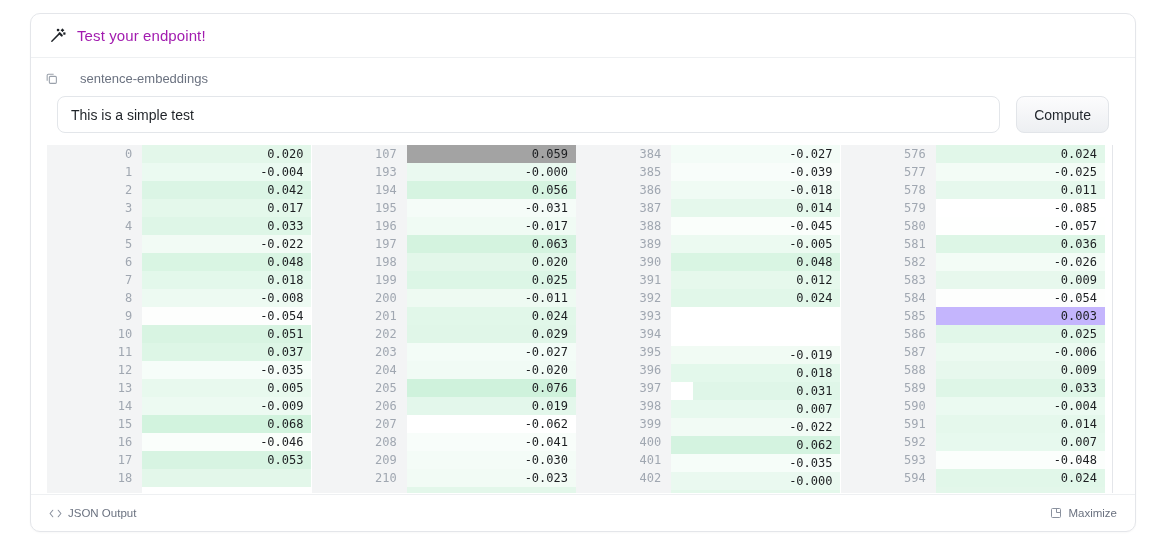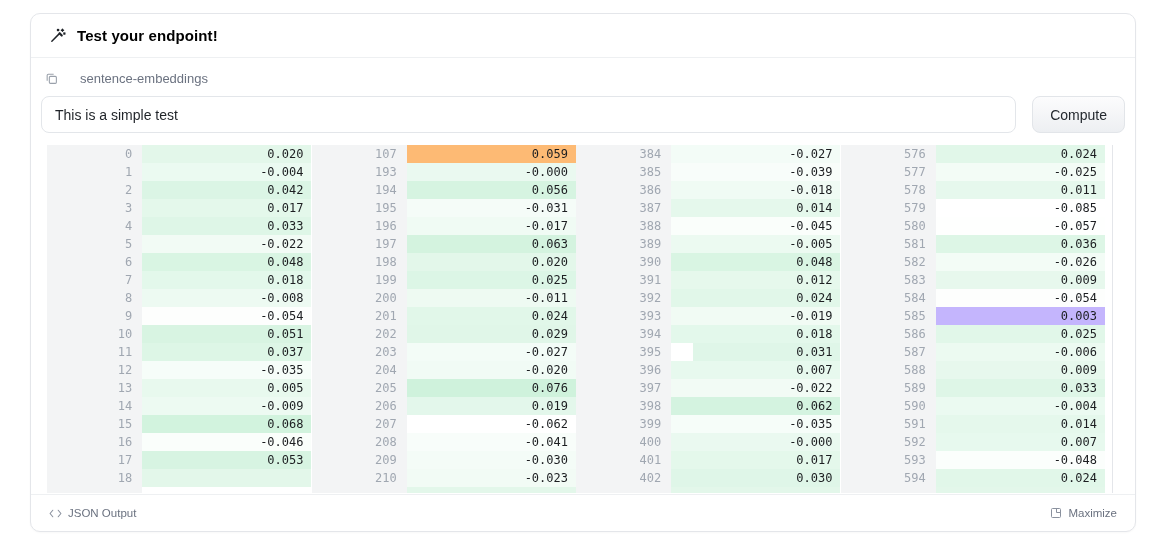--- a/index.html
+++ b/index.html
@@ -8,28 +8,28 @@
   .card {
     position:absolute; left:30px; top:13px; width:1106px; height:519px;
     background:#fff; border:1px solid #e4e6ea; border-radius:10px;
     box-shadow:0 1px 2px rgba(0,0,0,0.03);
   }
 
   .hdr {
     height:44px; display:flex; align-items:center; gap:11px;
     padding:0 18px; border-bottom:1px solid #eef0f2;
   }
-  .hdr-title { font-size:15px; font-weight:700; color:#000000; letter-spacing:0.1px; }
+  .hdr-title { font-size:15px; font-weight:400; color:#a21caf; letter-spacing:0.1px; }
 
   .model-row {
     margin:13px 16px 0 14px; display:flex; align-items:center; gap:22px;
     color:#6b7280; font-size:13px;
   }
 
-  .input-row { margin:10px 10px 0; display:flex; gap:16px; }
+  .input-row { margin:10px 26px 0; display:flex; gap:16px; }
   .txt-input {
     flex:1; height:37px; border:1px solid #e3e6ea; border-radius:8px;
     padding:0 13px; font-size:14px; color:#1f2328; outline:none;
     font-family:"Liberation Sans", sans-serif; background:#fff;
   }
   .compute-btn {
     height:37px; padding:0 17px; border-radius:8px; border:1px solid #e2e5e9;
     background:linear-gradient(#fcfcfd,#edeff2); font-size:14px; color:#24292f;
     font-family:"Liberation Sans", sans-serif; cursor:pointer;
   }
@@ -152,21 +152,21 @@
           <div class="cell idx-cell">204</div>
           <div class="cell idx-cell">205</div>
           <div class="cell idx-cell">206</div>
           <div class="cell idx-cell">207</div>
           <div class="cell idx-cell">208</div>
           <div class="cell idx-cell">209</div>
           <div class="cell idx-cell">210</div>
           <div class="cell idx-cell"></div>
         </div>
         <div class="val-col">
-          <div class="cell val-cell" style="background: #fdba74; padding-left: 8px;">0.059</div>
+          <div class="cell val-cell" style="background: #a3a3a3; padding-left: 8px;">0.059</div>
           <div class="cell val-cell" style="background: rgb(234, 249, 240);">-0.000</div>
           <div class="cell val-cell" style="background: rgb(214, 244, 225);">0.056</div>
           <div class="cell val-cell" style="background: rgb(245, 252, 248);">-0.031</div>
           <div class="cell val-cell" style="background: rgb(240, 251, 244);">-0.017</div>
           <div class="cell val-cell" style="background: rgb(212, 243, 223);">0.063</div>
           <div class="cell val-cell" style="background: rgb(227, 247, 234);">0.020</div>
           <div class="cell val-cell" style="background: rgb(220, 246, 230);">0.025</div>
           <div class="cell val-cell" style="background: rgb(238, 250, 242);">-0.011</div>
           <div class="cell val-cell" style="background: rgb(225, 247, 233);">0.024</div>
           <div class="cell val-cell" style="background: rgb(224, 246, 232);">0.029</div>
@@ -207,21 +207,21 @@
         <div class="val-col">
           <div class="cell val-cell" style="background: rgb(243, 252, 247);">-0.027</div>
           <div class="cell val-cell" style="background: rgb(248, 253, 250);">-0.039</div>
           <div class="cell val-cell" style="background: rgb(240, 251, 244);">-0.018</div>
           <div class="cell val-cell" style="background: rgb(229, 248, 236);">0.014</div>
           <div class="cell val-cell" style="background: rgb(250, 254, 251);">-0.045</div>
           <div class="cell val-cell" style="background: rgb(236, 250, 241);">-0.005</div>
           <div class="cell val-cell" style="background: rgb(217, 245, 227);">0.048</div>
           <div class="cell val-cell" style="background: rgb(230, 248, 236);">0.012</div>
           <div class="cell val-cell" style="background: rgb(225, 247, 233);">0.024</div>
-          <div class="cell val-cell" style="background: rgb(241, 251, 244);">-0.019</div>
+          <div class="cell val-cell" style="background: rgb(241, 251, 244); margin-top: 39px;">-0.019</div>
           <div class="cell val-cell" style="background: rgb(227, 248, 235);">0.018</div>
           <div class="cell val-cell" style="background: rgb(223, 246, 232); margin-left: 22px;">0.031</div>
           <div class="cell val-cell" style="background: rgb(231, 249, 238);">0.007</div>
           <div class="cell val-cell" style="background: rgb(242, 251, 245);">-0.022</div>
           <div class="cell val-cell" style="background: rgb(212, 243, 224);">0.062</div>
           <div class="cell val-cell" style="background: rgb(246, 253, 249);">-0.035</div>
           <div class="cell val-cell" style="background: rgb(234, 249, 240);">-0.000</div>
           <div class="cell val-cell" style="background: rgb(228, 248, 235);">0.017</div>
           <div class="cell val-cell" style="background: rgb(223, 246, 232);">0.030</div>
           <div class="cell val-cell" style="background: rgb(227, 247, 234);"></div>

